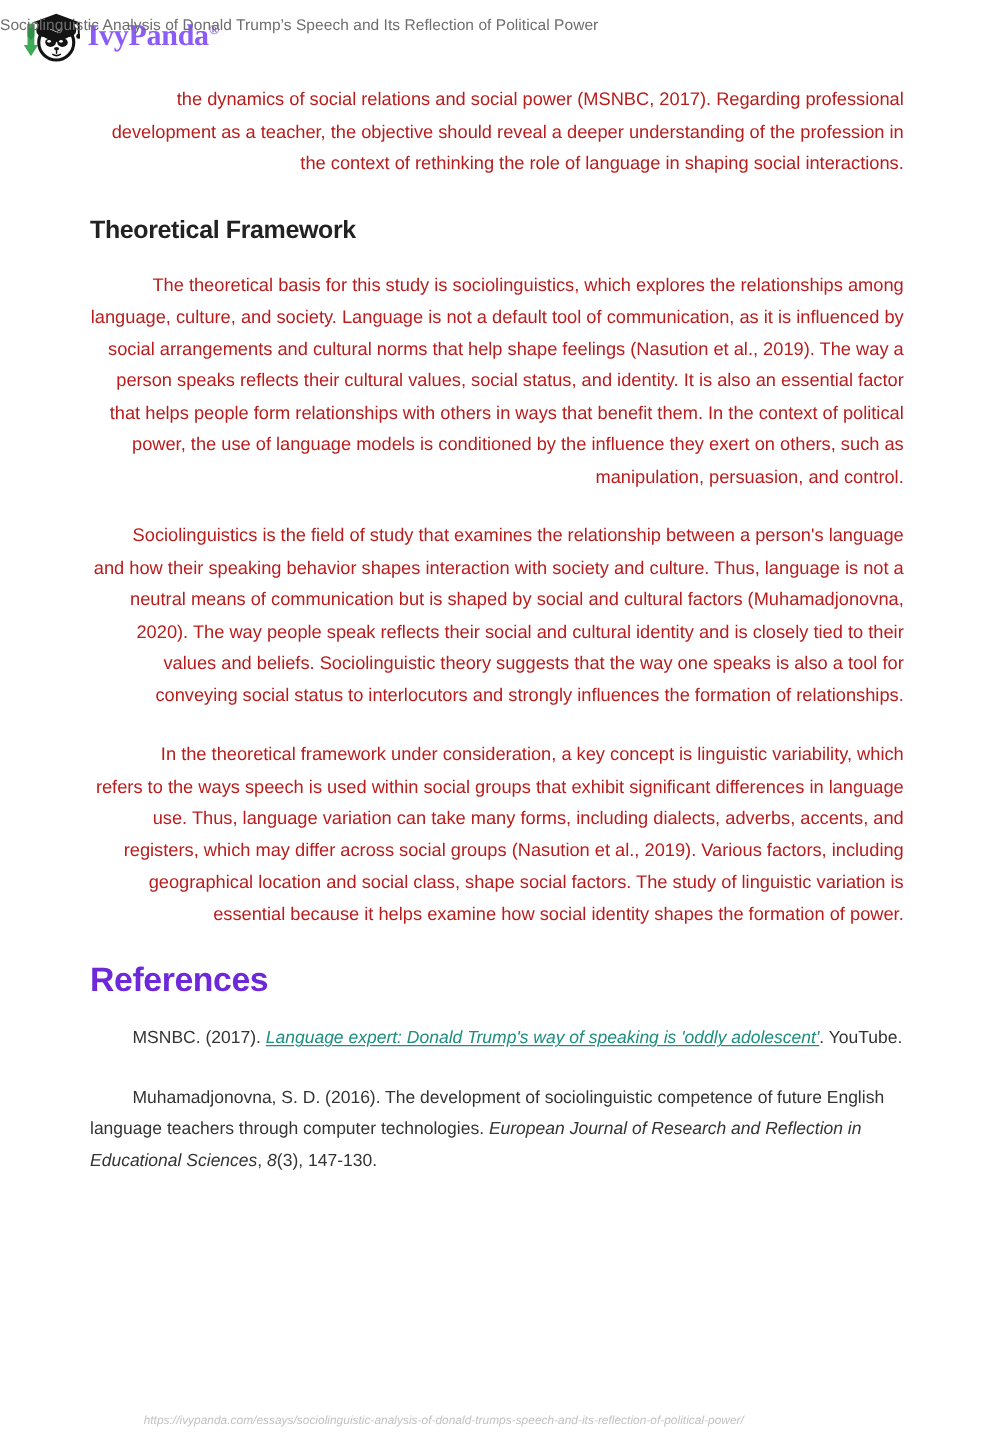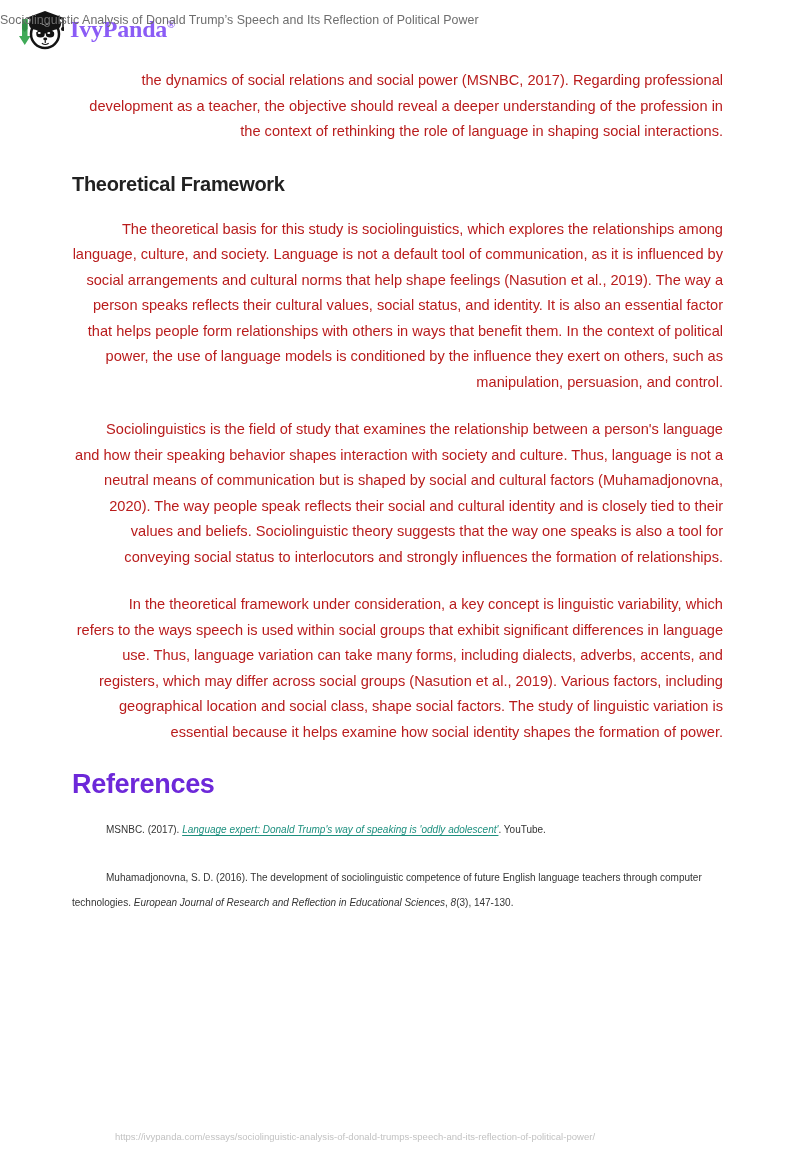--- a/index.html
+++ b/index.html
@@ -96,21 +96,21 @@
     margin: 10px 0 16px 0;
     font-size: 27px;
     line-height: 34px;
     font-weight: bold;
     color: #6d28d9;
     letter-spacing: -0.3px;
   }
 
   p.reference {
     margin: 0 0 22px 0;
-    font-size: 10px;
+    font-size: 14px;
     line-height: 25.5px;
     color: #343434;
   }
   p.reference .indent {
     display: inline-block;
     width: 34px;
   }
   .ref-link {
     color: #1c8f7e;
     font-style: italic;
@@ -121,20 +121,21 @@
     font-style: italic;
   }
 
   
   .page-footer {
     position: absolute;
     left: 0;
     bottom: 16px;
     width: 710px;
     text-align: center;
+    font-style: italic;
   }
   .footer-url {
     font-size: 9.5px;
     color: #c2c2c2;
     letter-spacing: 0.02px;
     white-space: nowrap;
   }
 </style>
 </head>
 <body>

